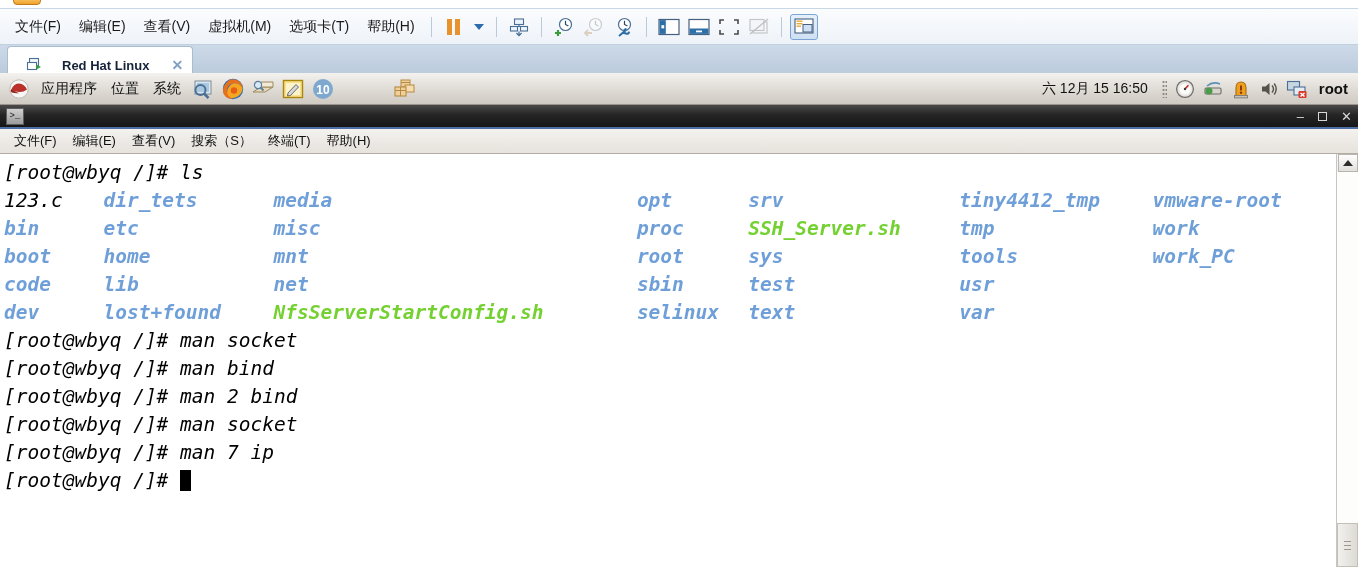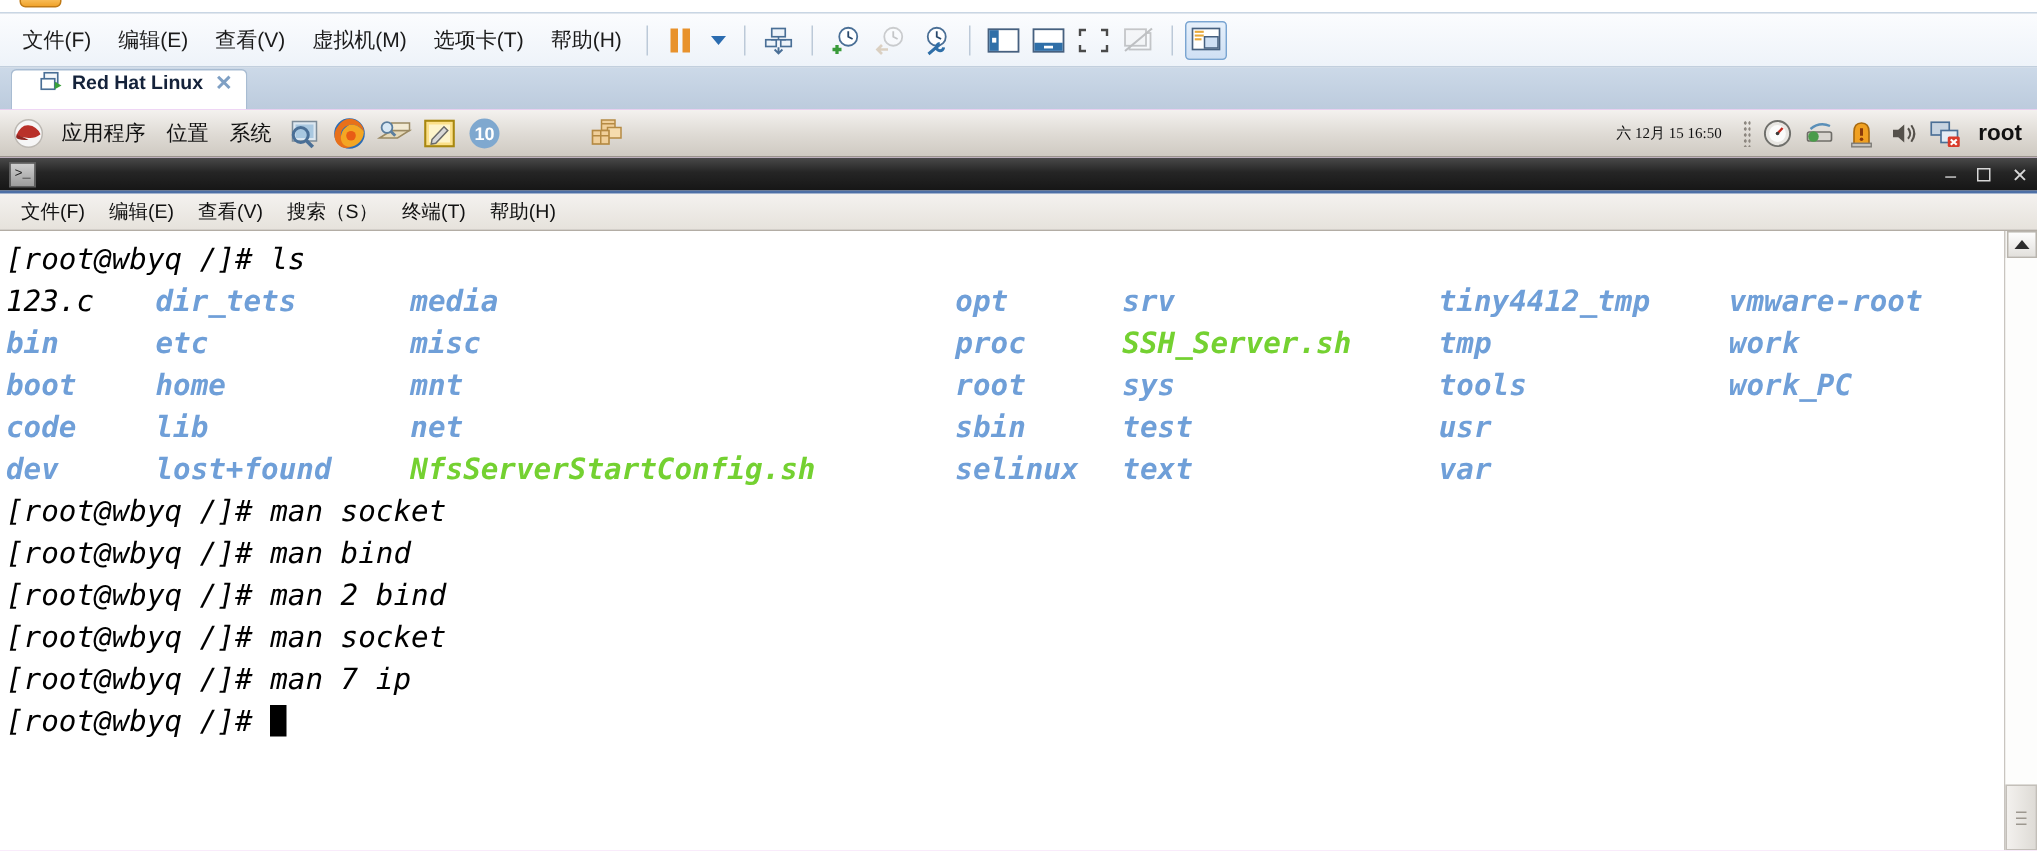--- a/index.html
+++ b/index.html
@@ -91,23 +91,23 @@
     display: flex; align-items: flex-end;
     padding-left: 7px;
     flex: none;
   }
   #vm-tab {
     height: 27px;
     background: #ffffff;
     border: 1px solid #a8bcd2;
     border-bottom: none;
     border-radius: 4px 4px 0 0;
-    display: flex; align-items: flex-start;
+    display: flex; align-items: flex-end;
     padding: 0 7px 0 18px;
-    gap: 6px;
+    gap: 20px;
     cursor: default;
   }
   #vm-tab .tab-label {
     font-size: 13px; font-weight: bold; color: #14223a;
     white-space: nowrap;
   }
   #vm-tab .tab-close {
     font-size: 14px; color: #7fa0c4; font-weight: bold;
     padding: 0 2px; cursor: default;
   }
@@ -135,22 +135,22 @@
     padding: 3px 7px;
     white-space: nowrap; cursor: default;
   }
   .gp-launcher {
     width: 28px; height: 26px;
     display: flex; align-items: center; justify-content: center;
     margin: 0 1px; cursor: default; flex: none;
   }
   #gp-spacer { flex: 1; }
   #gp-clock {
-    font-size: 10px; color: #111;
-    padding: 0 10px; white-space: nowrap; font-family: Liberation Serif, serif;
+    font-size: 14px; color: #111;
+    padding: 0 10px; white-space: nowrap;
   }
   .gp-tray {
     width: 26px; height: 24px;
     display: flex; align-items: center; justify-content: center;
     margin: 0 1px; flex: none; cursor: default;
   }
   #gp-user {
     font-size: 15px; font-weight: bold; color: #111;
     padding: 0 6px 0 8px; white-space: nowrap;
   }

